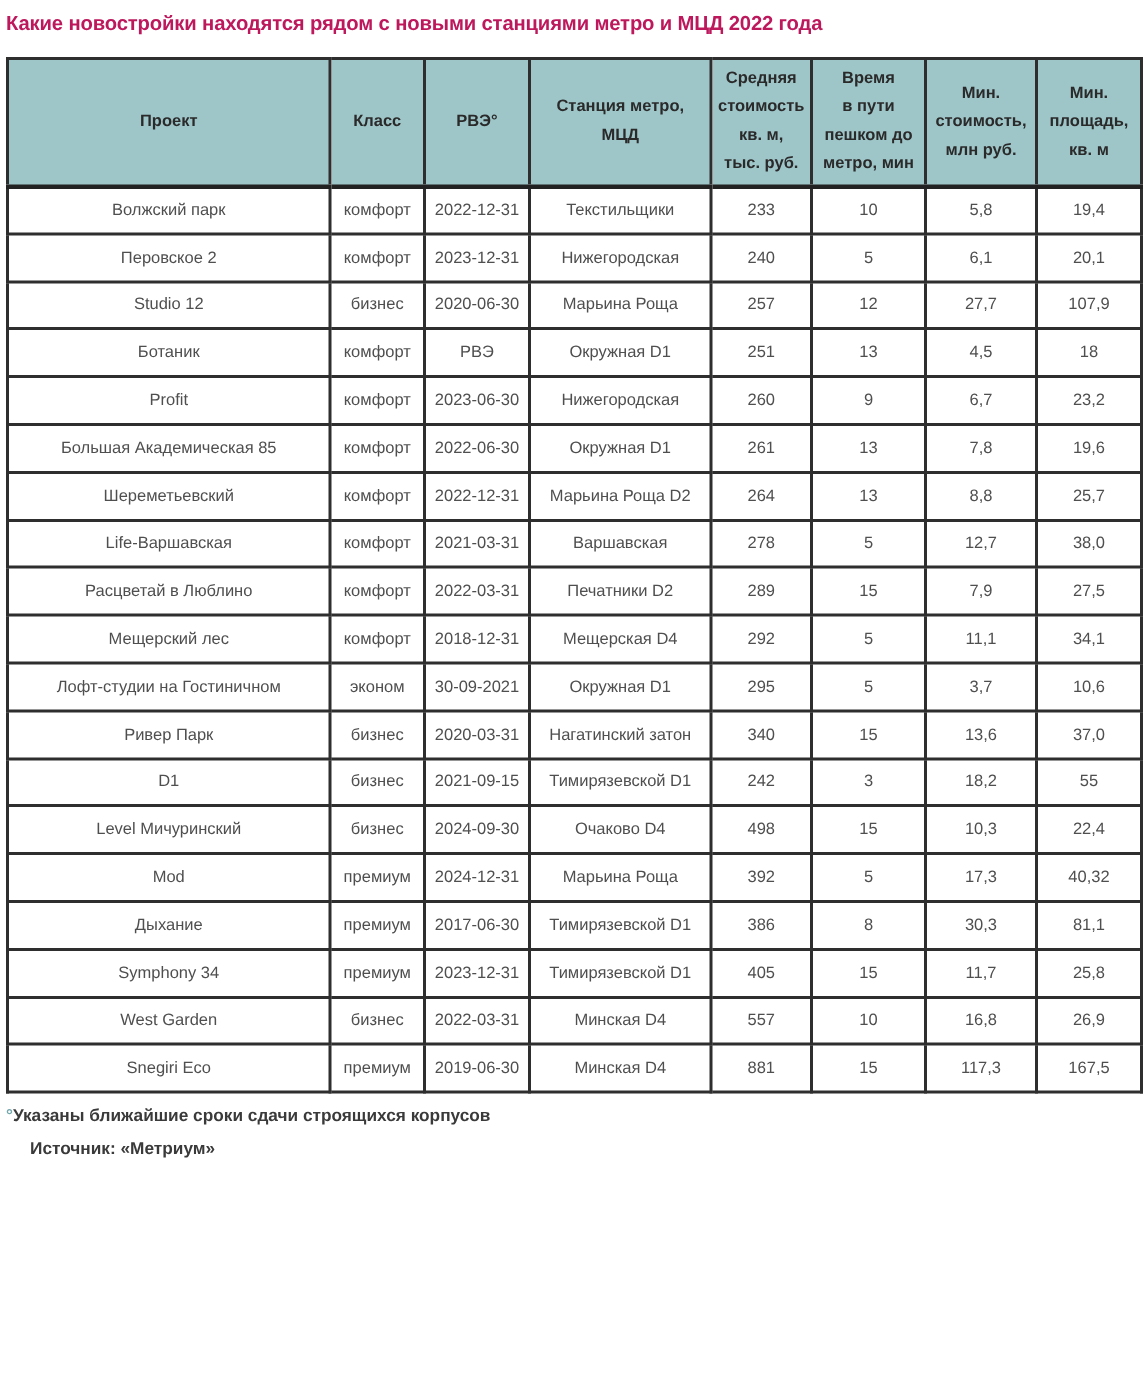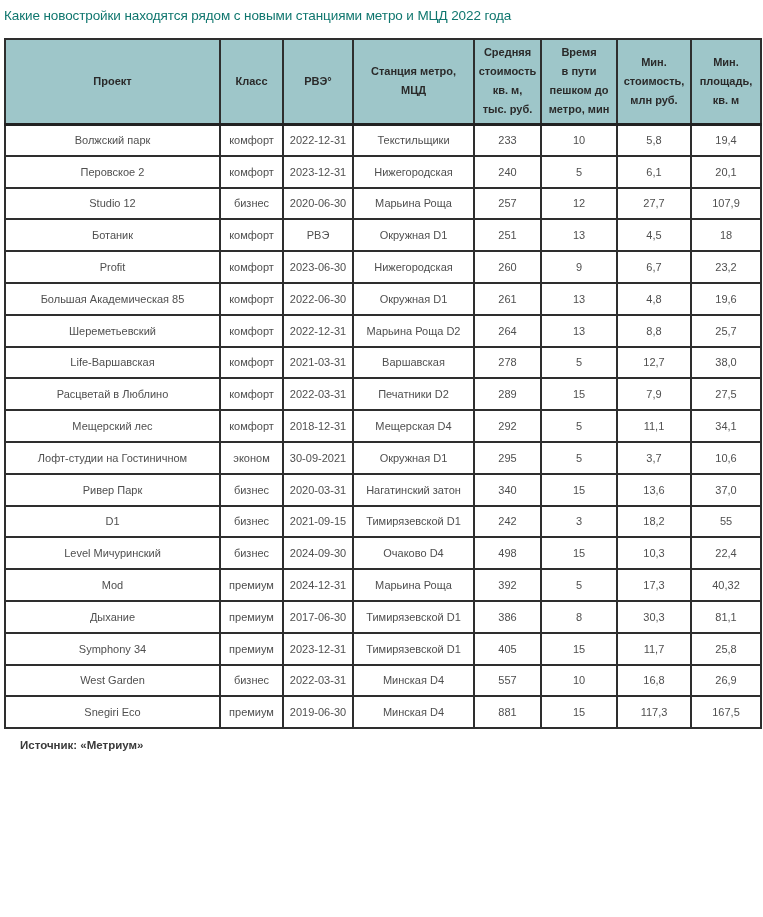--- a/index.html
+++ b/index.html
@@ -12,22 +12,22 @@
     font-family: "Liberation Sans", sans-serif;
   }
   .page {
     width: 763px;
     height: 917px;
     padding: 6px 3px 0 4px;
     overflow: hidden;
   }
   .page-title {
     font-size: 13.5px;
-    font-weight: normal;
-    color: #0f766e;
+    font-weight: bold;
+    color: #be185d;
     letter-spacing: -0.1px;
     margin: 2px 0 0 0;
   }
   table.data-table {
     margin-top: 15px;
     width: 756px;
     border-collapse: collapse;
     table-layout: fixed;
     border: 2px solid var(--border-color, #2e2e2e);
   }
@@ -165,21 +165,21 @@
           <td>6,7</td>
           <td>23,2</td>
         </tr>
         <tr>
           <td>Большая Академическая 85</td>
           <td>комфорт</td>
           <td>2022-06-30</td>
           <td>Окружная D1</td>
           <td>261</td>
           <td>13</td>
-          <td>4,8</td>
+          <td>7,8</td>
           <td>19,6</td>
         </tr>
         <tr>
           <td>Шереметьевский</td>
           <td>комфорт</td>
           <td>2022-12-31</td>
           <td>Марьина Роща D2</td>
           <td>264</td>
           <td>13</td>
           <td>8,8</td>
@@ -301,16 +301,17 @@
           <td>2019-06-30</td>
           <td>Минская D4</td>
           <td>881</td>
           <td>15</td>
           <td>117,3</td>
           <td>167,5</td>
         </tr>
       </tbody>
   </table>
 
+  <p class="footnote"><span class="marker">°</span><span>Указаны ближайшие сроки сдачи строящихся корпусов</span></p>
 
   <p class="source">Источник: «Метриум»</p>
 
 </div>
 
 </body></html>

